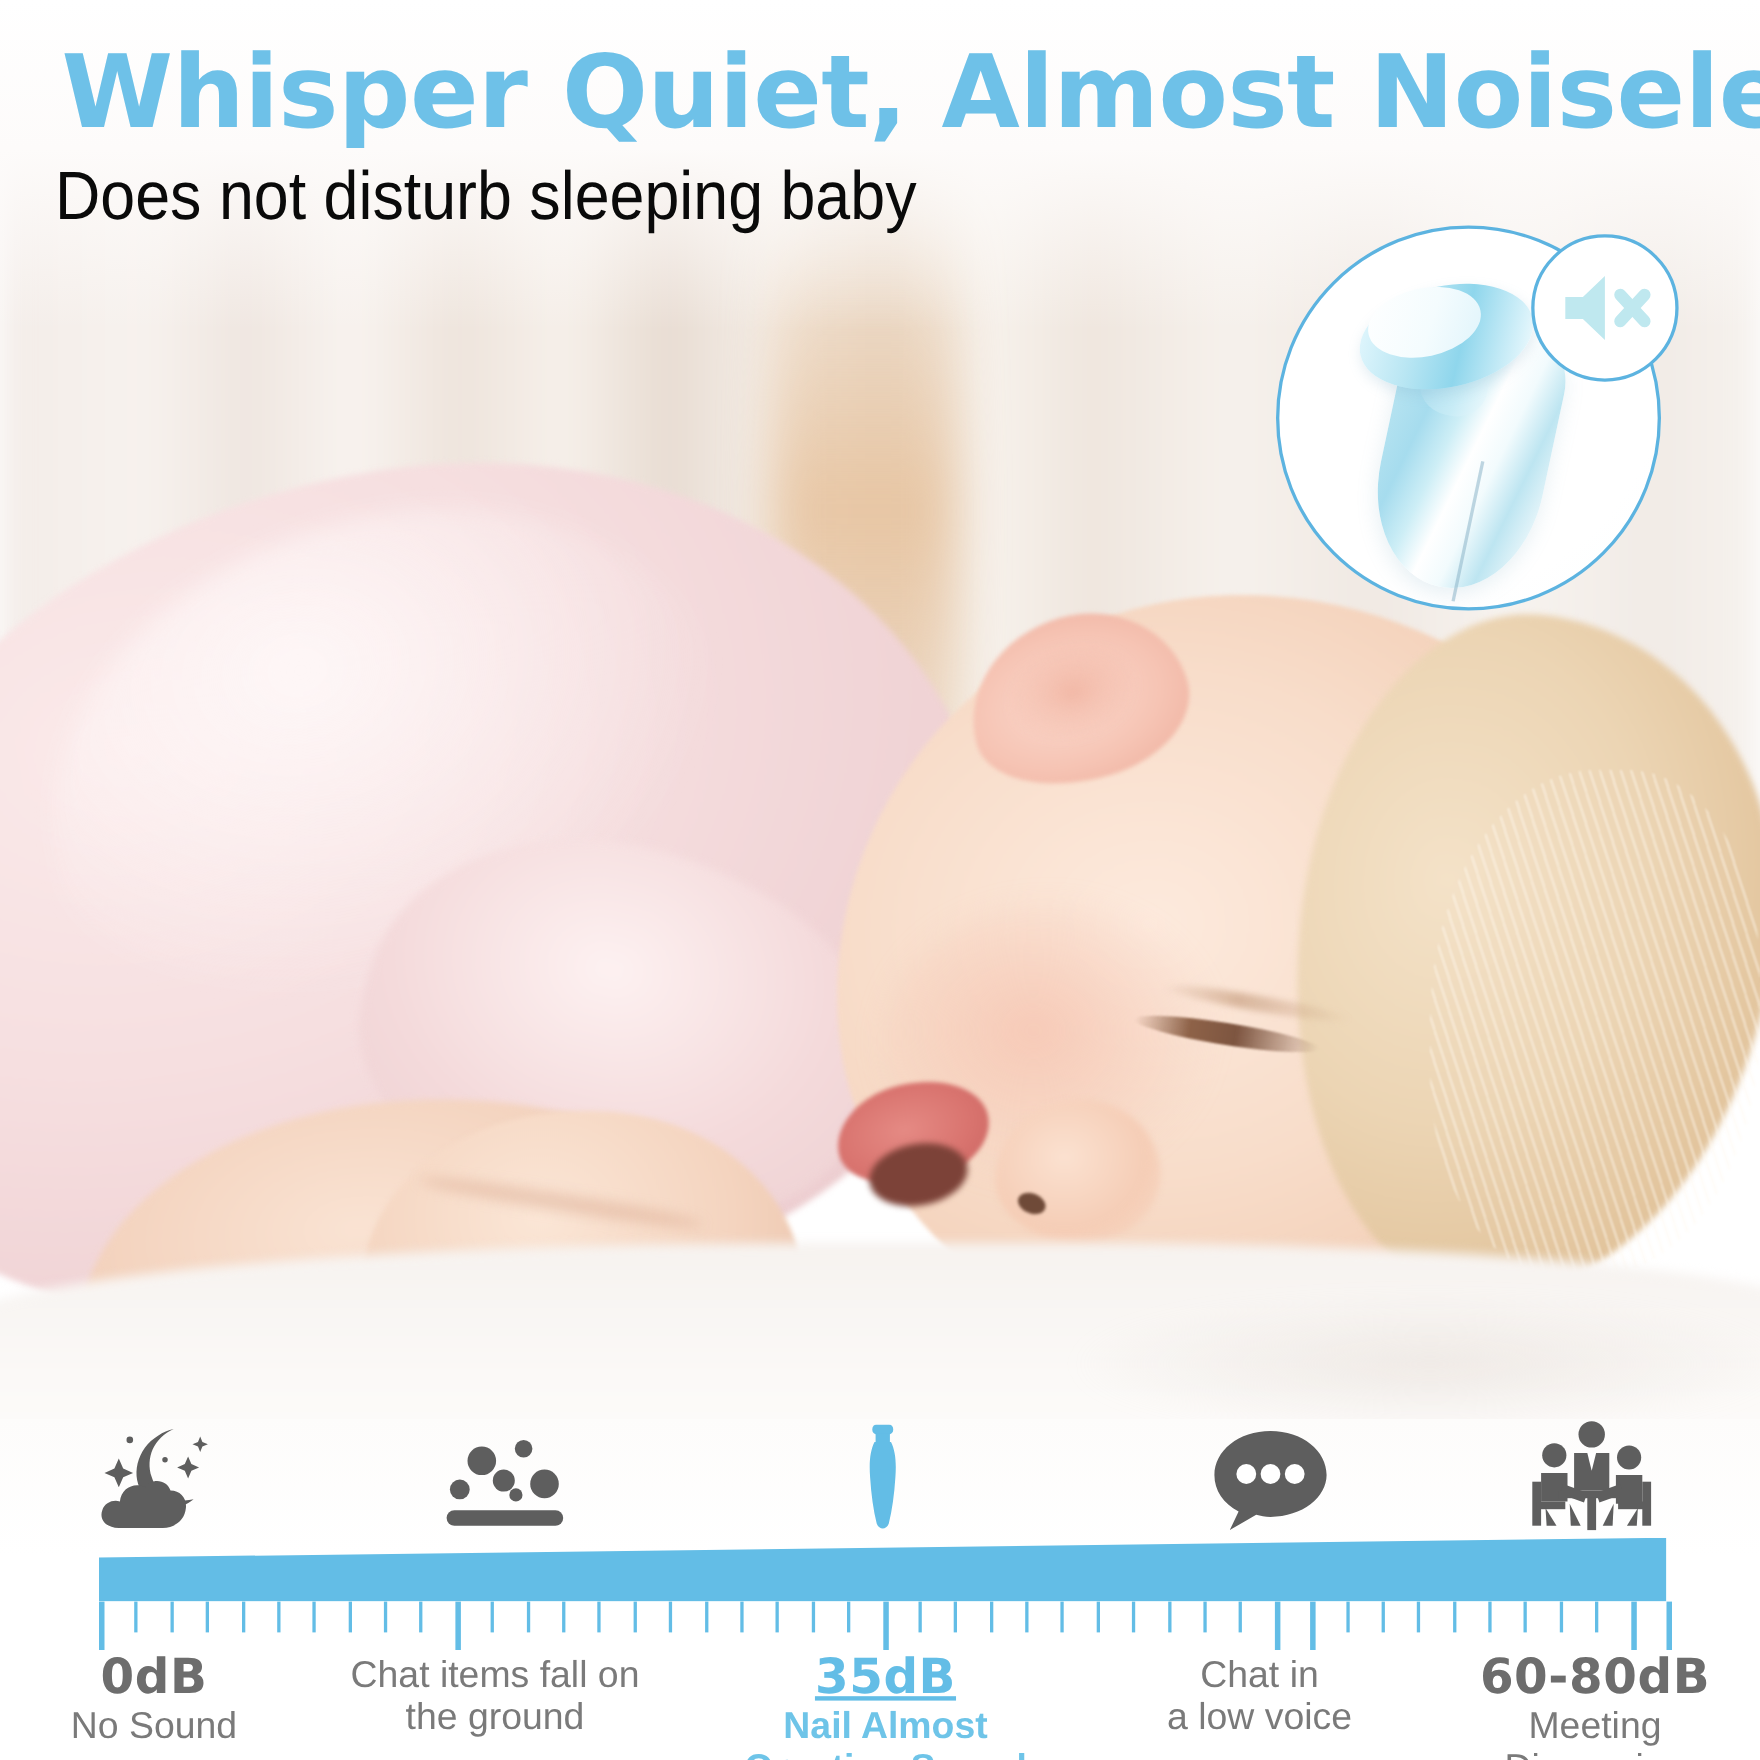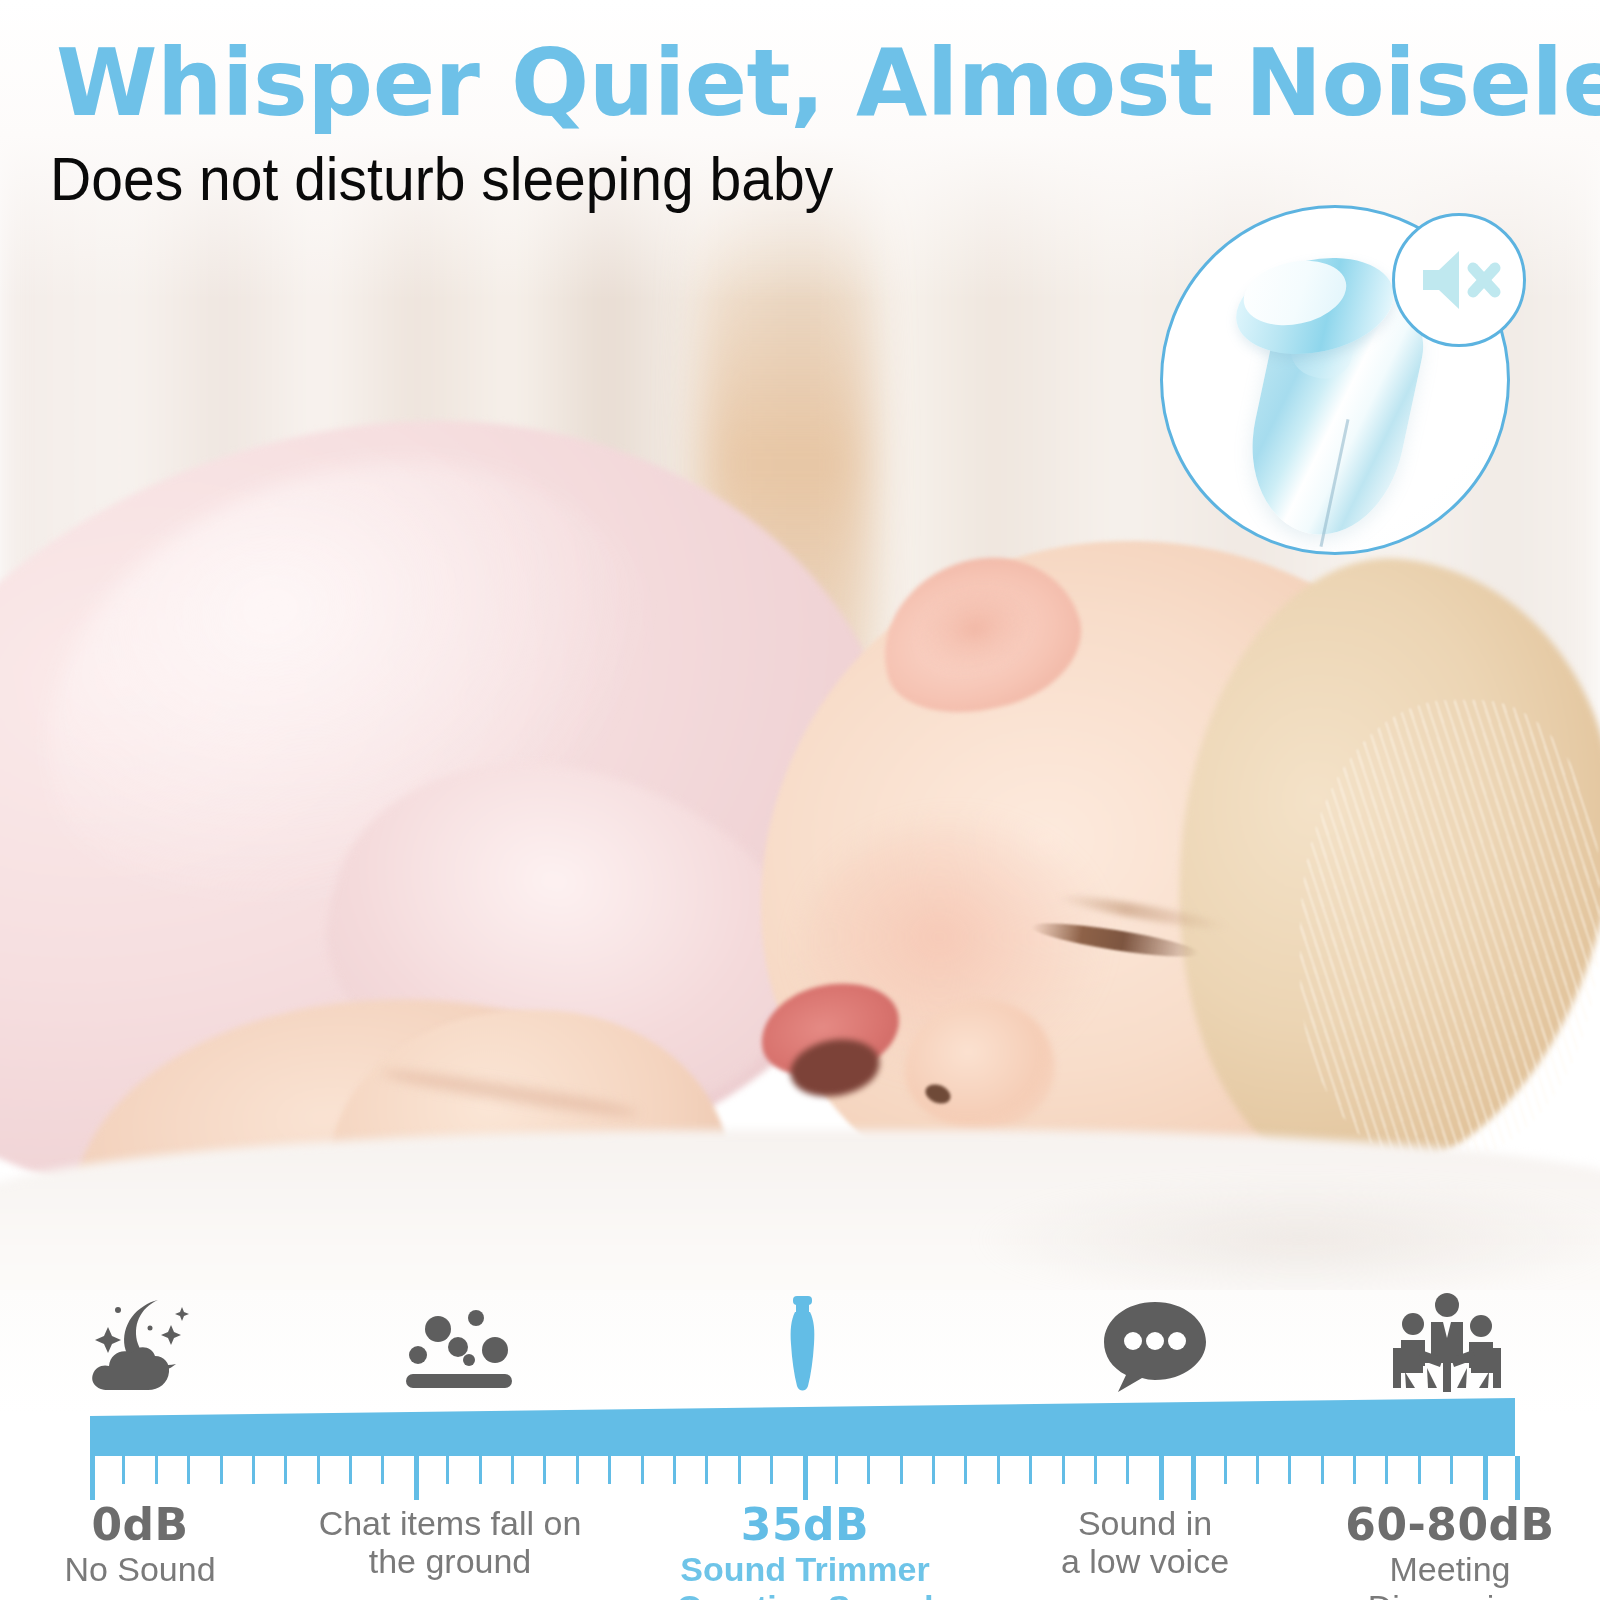--- a/index.html
+++ b/index.html
@@ -399,21 +399,21 @@
     font-family: "DejaVu Sans", sans-serif;
     line-height: 1.05;
   }
   .label-desc {
     font-size: 34px;
     color: #7a7a7a;
     line-height: 1.12;
     margin-top: 2px;
     font-family: "Liberation Sans", sans-serif;
   }
-  .label-col.accent .label-db { color: #63bde6; }
+  .label-col.accent .label-db { color: #63bde6; text-decoration: underline; }
   .label-col.accent .label-desc { color: #6ec4e8; font-weight: bold; }
 </style>
 </head>
 <body>
 
 <div id="poster">
 
   <div class="photo-layer">
     <div class="bg-wall"></div>
     <div class="bg-wall-warm"></div>
@@ -600,28 +600,28 @@
       <div class="label-col" style="left:285px;">
         <div class="label-desc">
           <div>Chat items fall on</div>
           <div>the ground</div>
         </div>
       </div>
 
       <div class="label-col accent" style="left:640px;">
         <div class="label-db">35dB</div>
         <div class="label-desc">
-          <div>Sound Trimmer</div>
+          <div>Nail Almost</div>
           <div>Operting Sound</div>
         </div>
       </div>
 
       <div class="label-col" style="left:980px;">
         <div class="label-desc">
-          <div>Sound in</div>
+          <div>Chat in</div>
           <div>a low voice</div>
         </div>
       </div>
 
       <div class="label-col" style="left:1285px;">
         <div class="label-db">60-80dB</div>
         <div class="label-desc">
           <div>Meeting</div>
           <div>Discussion</div>
         </div>

